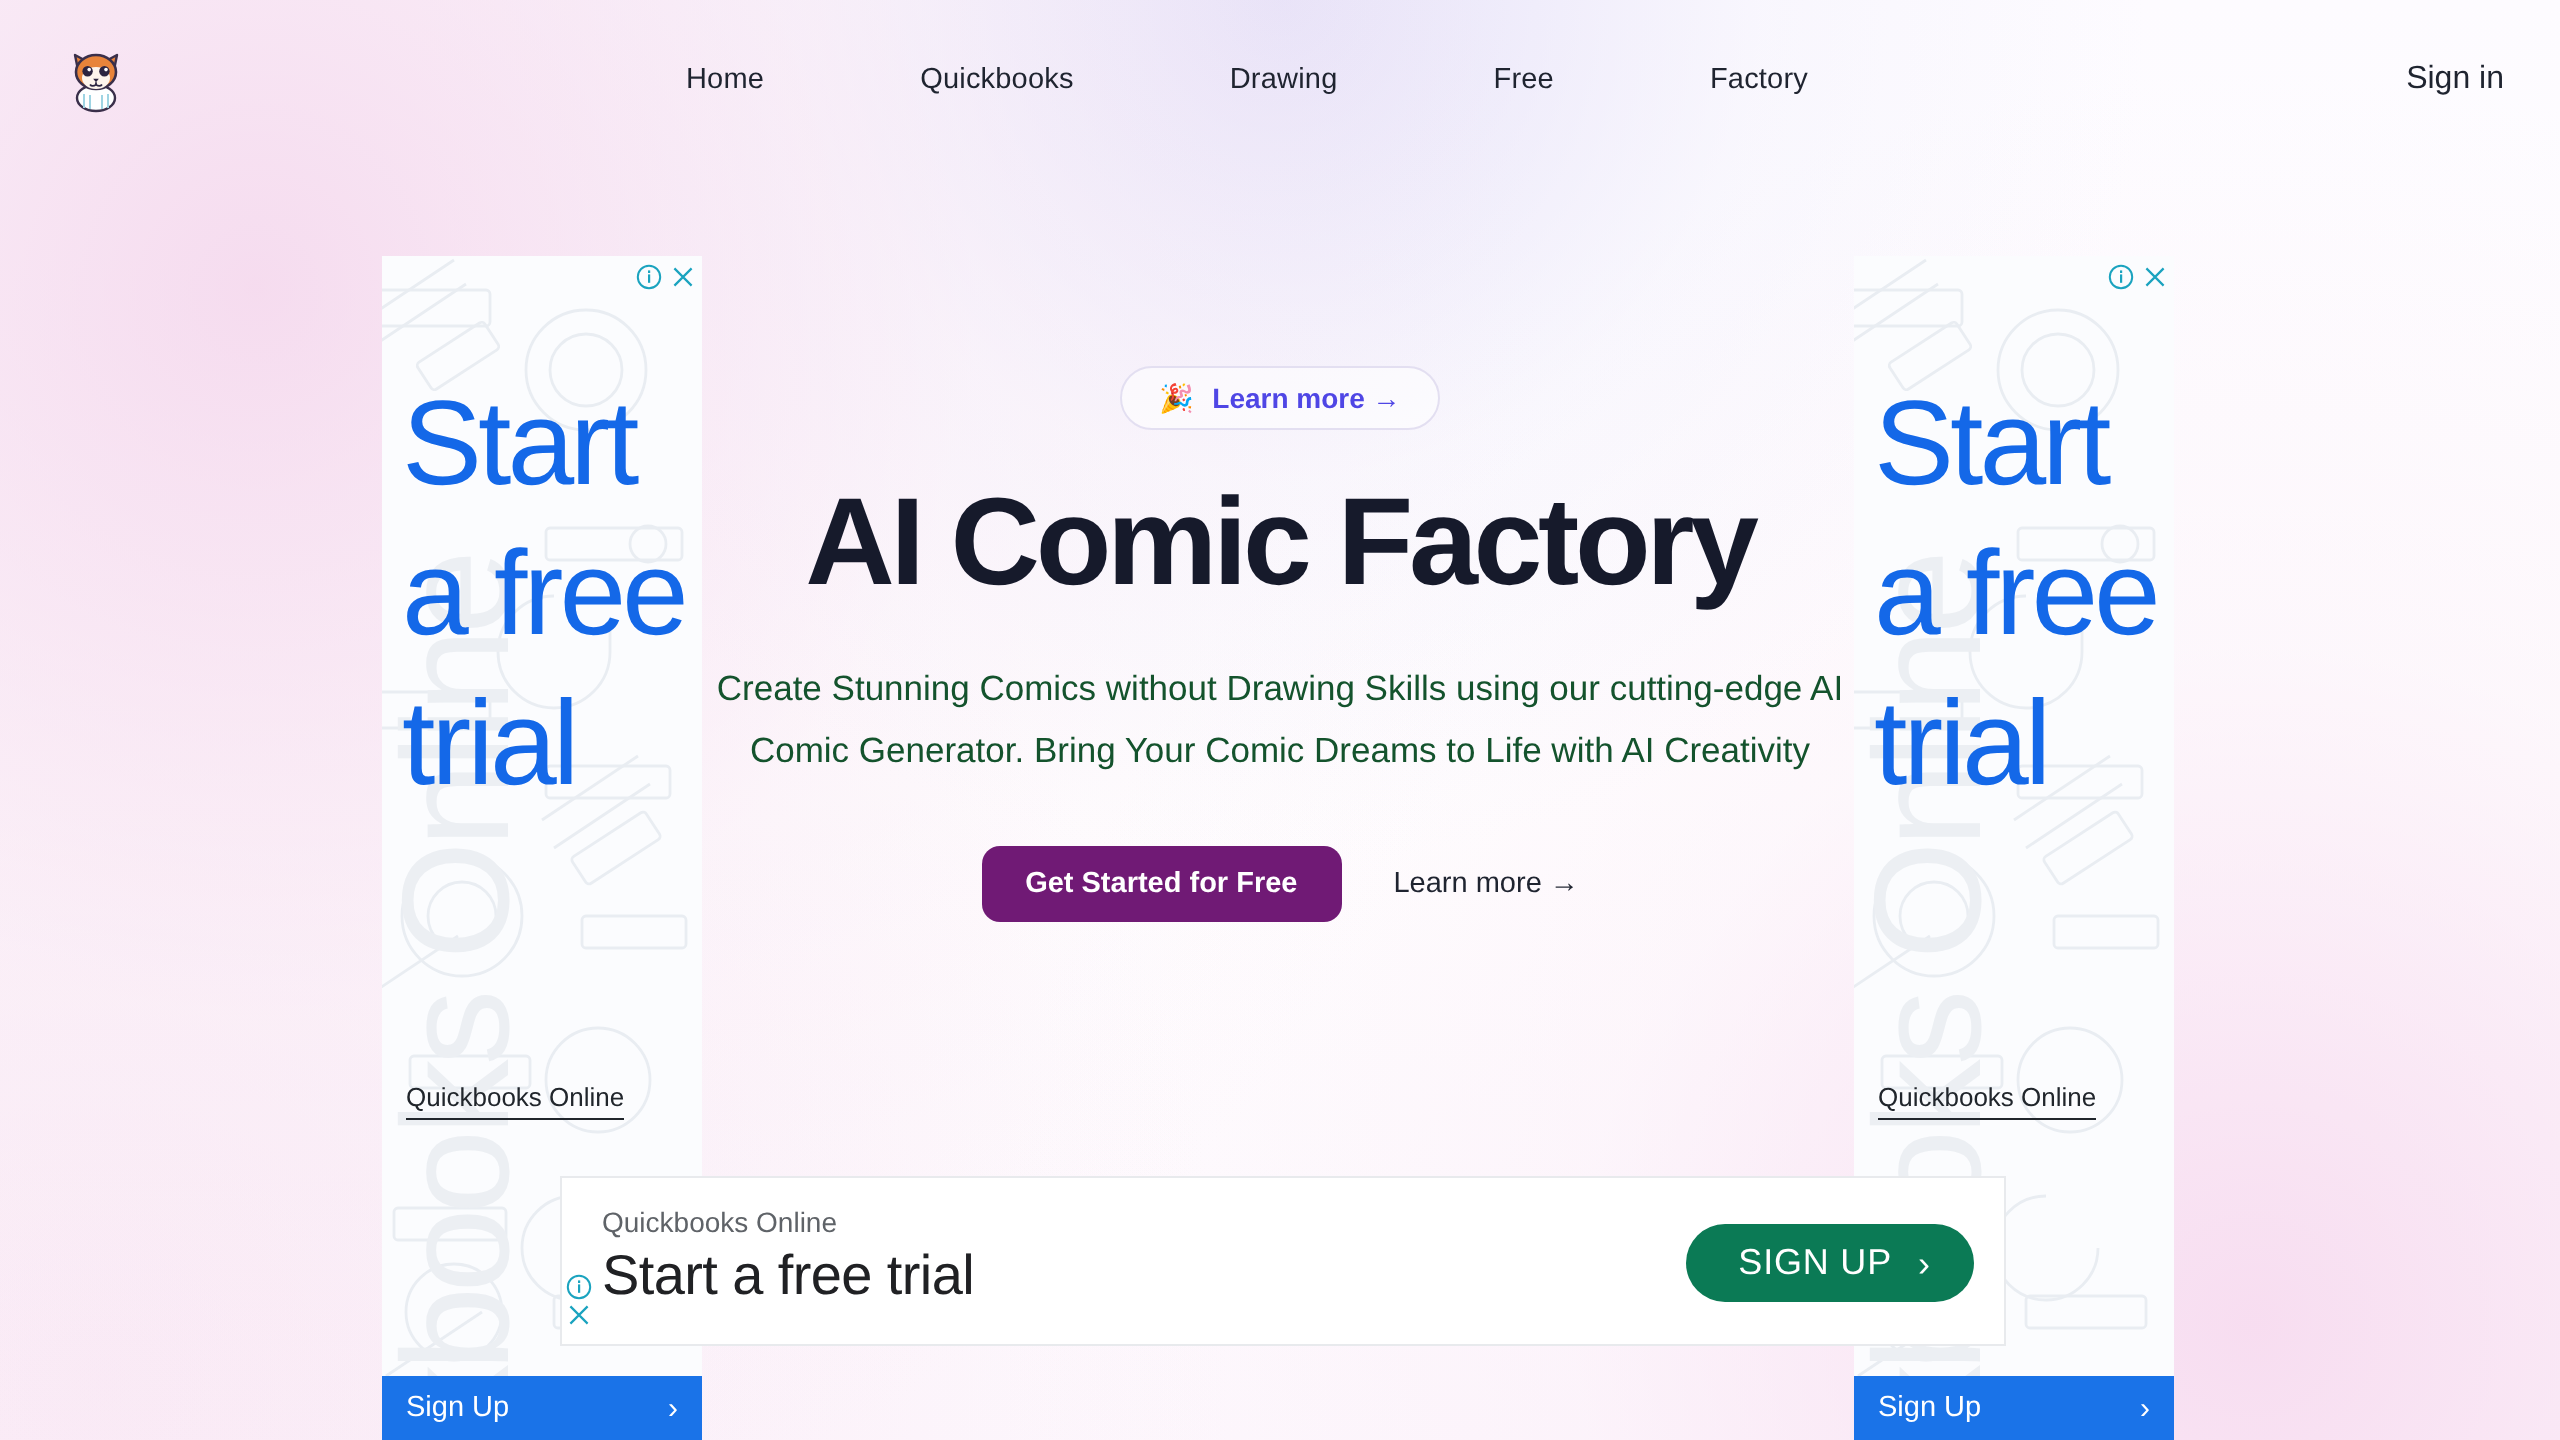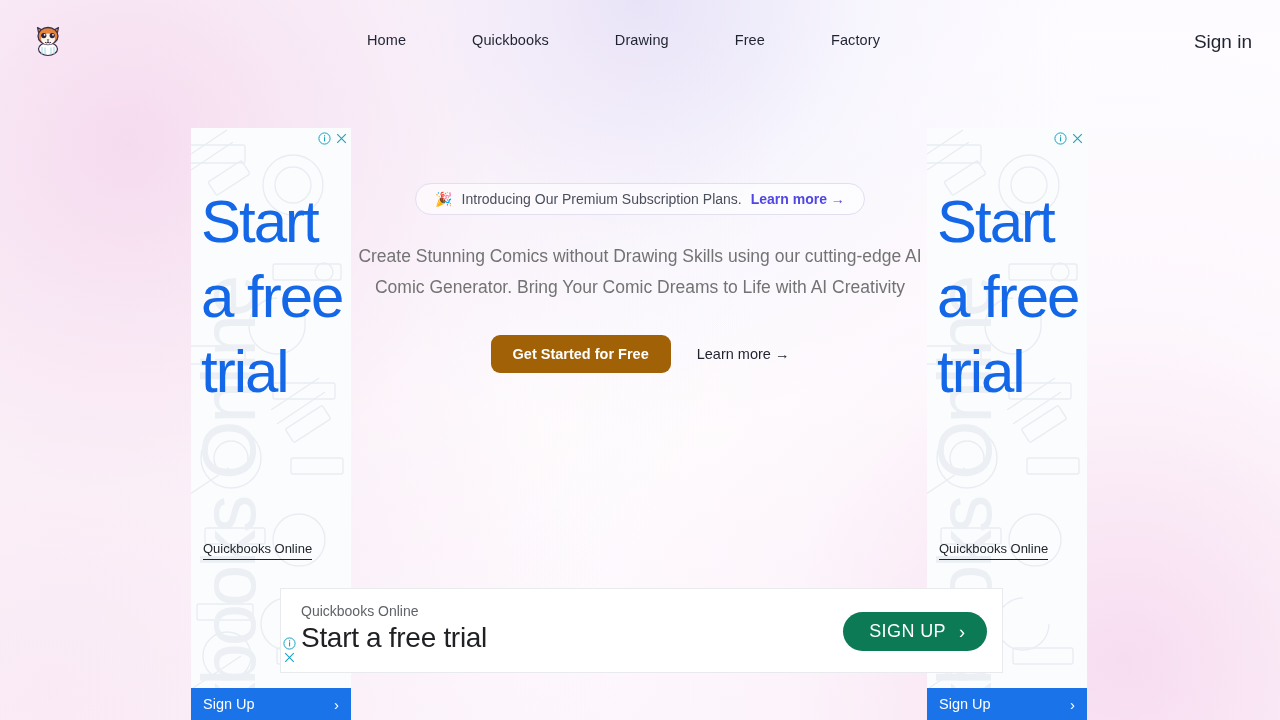--- a/index.html
+++ b/index.html
@@ -32,36 +32,36 @@
     position:absolute; left:30px; top:22px;
     width:36px; height:36px;
     display:flex; align-items:center; justify-content:center;
     cursor:pointer;
   }
   #logo-link svg { display:block; }
 
   #main-nav {
     position:absolute; left:0; top:0; width:1280px; height:80px;
     display:flex; align-items:center; justify-content:center;
-    gap:0;
+    gap:12px;
   }
   .nav-link {
     font-size:14.5px;
     color:#1f2430;
     letter-spacing:0.1px;
     text-decoration:none;
     padding:8px 0;
     margin:0 33px;
     cursor:pointer;
     white-space:nowrap;
   }
   .nav-link:first-child { margin-left:0; }
   #signin-link {
     position:absolute; right:28px; top:31px;
-    font-size:19px; color:#1f2430;
+    font-size:16px; color:#1f2430;
     text-decoration:none; cursor:pointer;
   }
 
   
   #hero {
     position:absolute; top:80px; left:0; width:1280px; height:500px;
     z-index:5;
     display:flex; flex-direction:column; align-items:center;
   }
   #announcement-pill {
@@ -92,29 +92,29 @@
     text-align:center;
     white-space:nowrap;
   }
 
   #hero-subtitle {
     margin-top:26px;
     width:600px;
     text-align:center;
     font-size:17.5px;
     line-height:31px;
-    color:#737373;
+    color:#14532d;
   }
 
   #hero-cta-row {
     margin-top:32px;
     display:flex; align-items:center; gap:26px;
   }
   #get-started-button {
-    background:#a16207;
+    background:#701a75;
     color:#ffffff;
     border:none;
     border-radius:9px;
     font-family:"Liberation Sans", sans-serif;
     font-size:14.5px;
     font-weight:bold;
     padding:0 22px;
     height:38px;
     cursor:pointer;
     white-space:nowrap;
@@ -273,24 +273,24 @@
     <a class="nav-link">Factory</a>
   </nav>
 
   <a id="signin-link">Sign in</a>
 </header>
 
 <section id="hero">
 
   <div id="announcement-pill">
     <span id="announcement-emoji">🎉</span>
-    <span>Introducing Our Premium Subscription Plans.</span>
     <a id="announcement-link">Learn more →</a>
   </div>
 
+  <h1 id="hero-title">AI Comic Factory</h1>
 
   <p id="hero-subtitle">Create Stunning Comics without Drawing Skills using our cutting-edge AI Comic Generator. Bring Your Comic Dreams to Life with AI Creativity</p>
 
   <div id="hero-cta-row">
     <button id="get-started-button">Get Started for Free</button>
     <a id="hero-learn-more">Learn more →</a>
   </div>
 
 </section>
 

